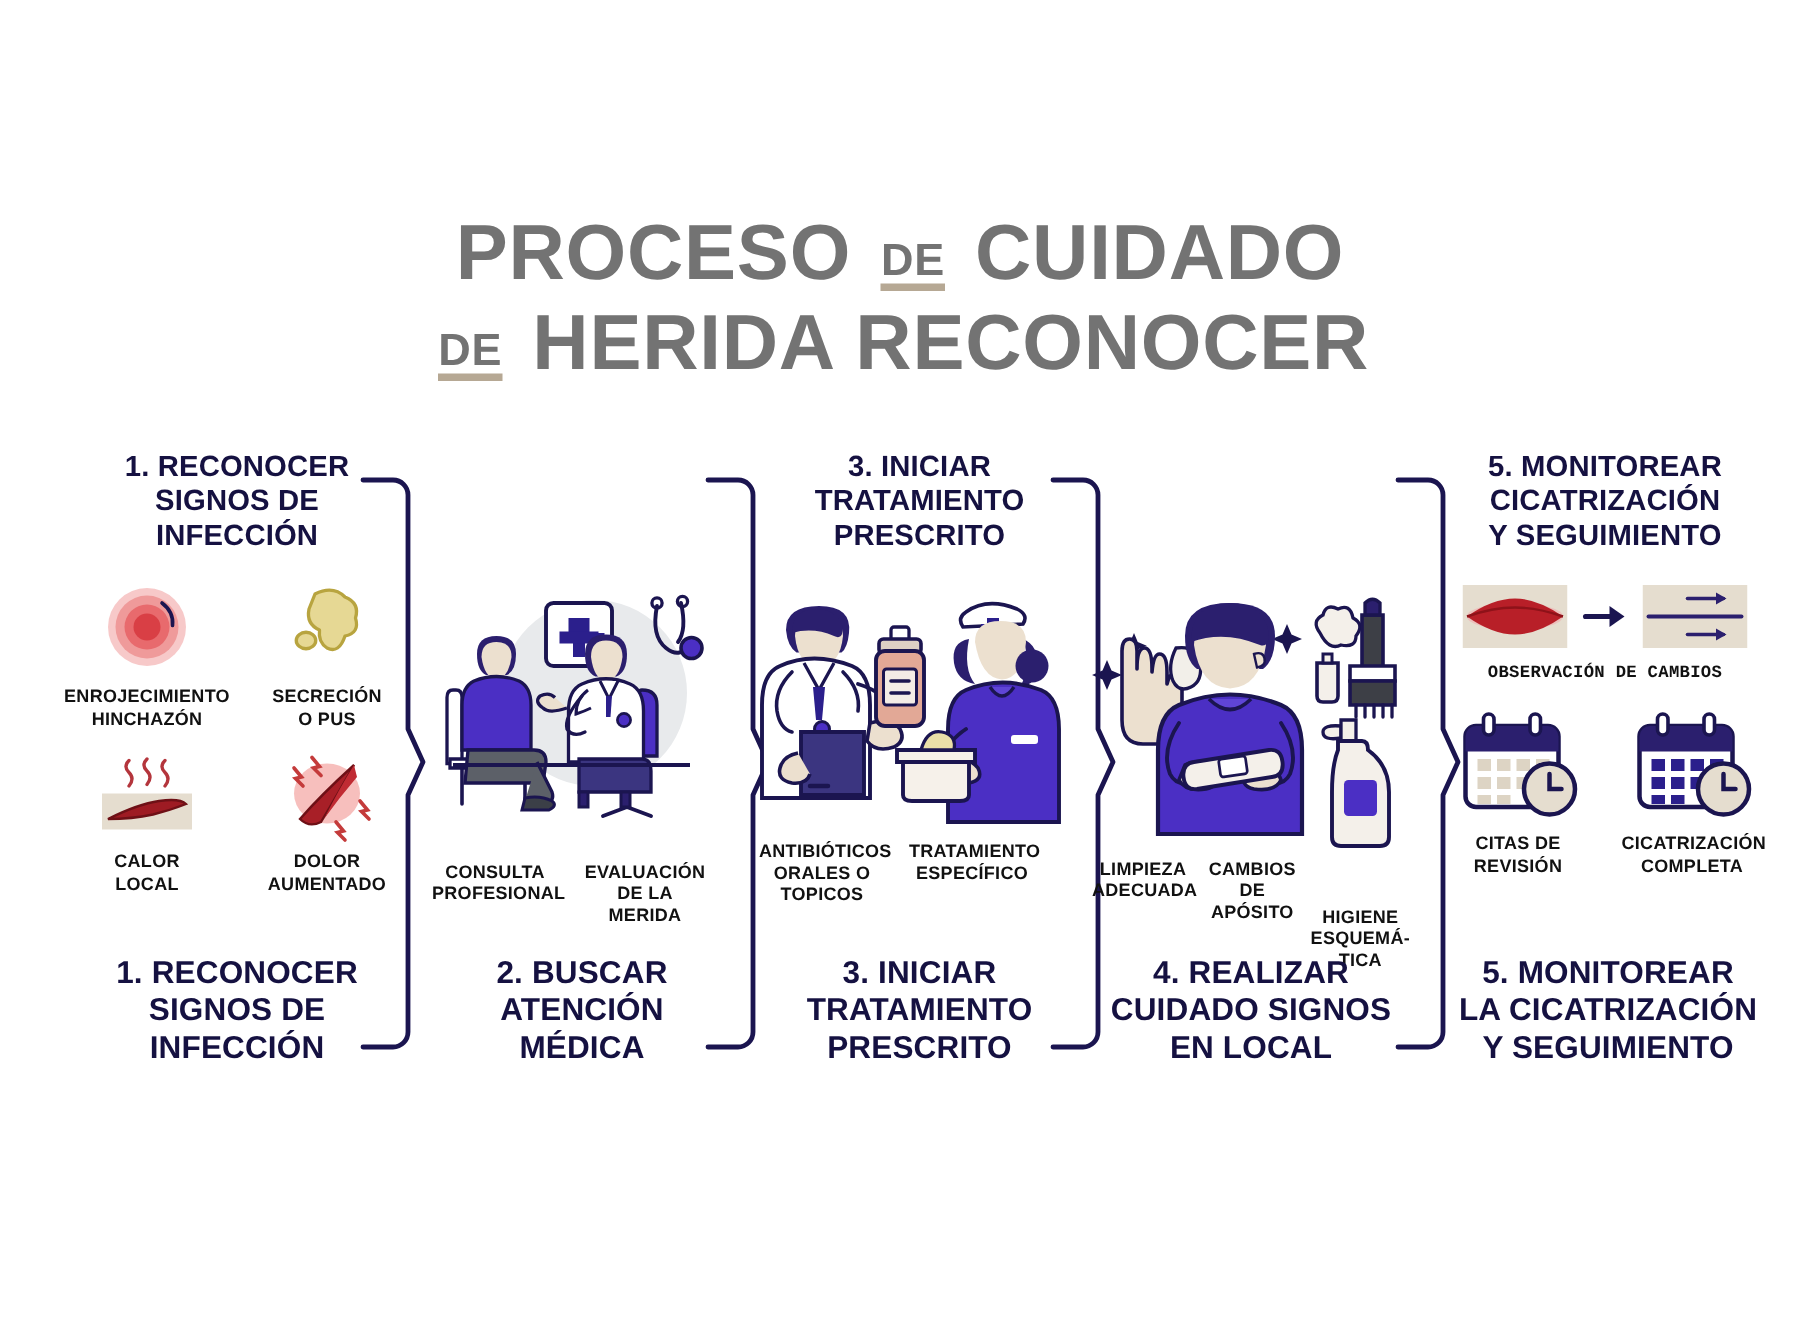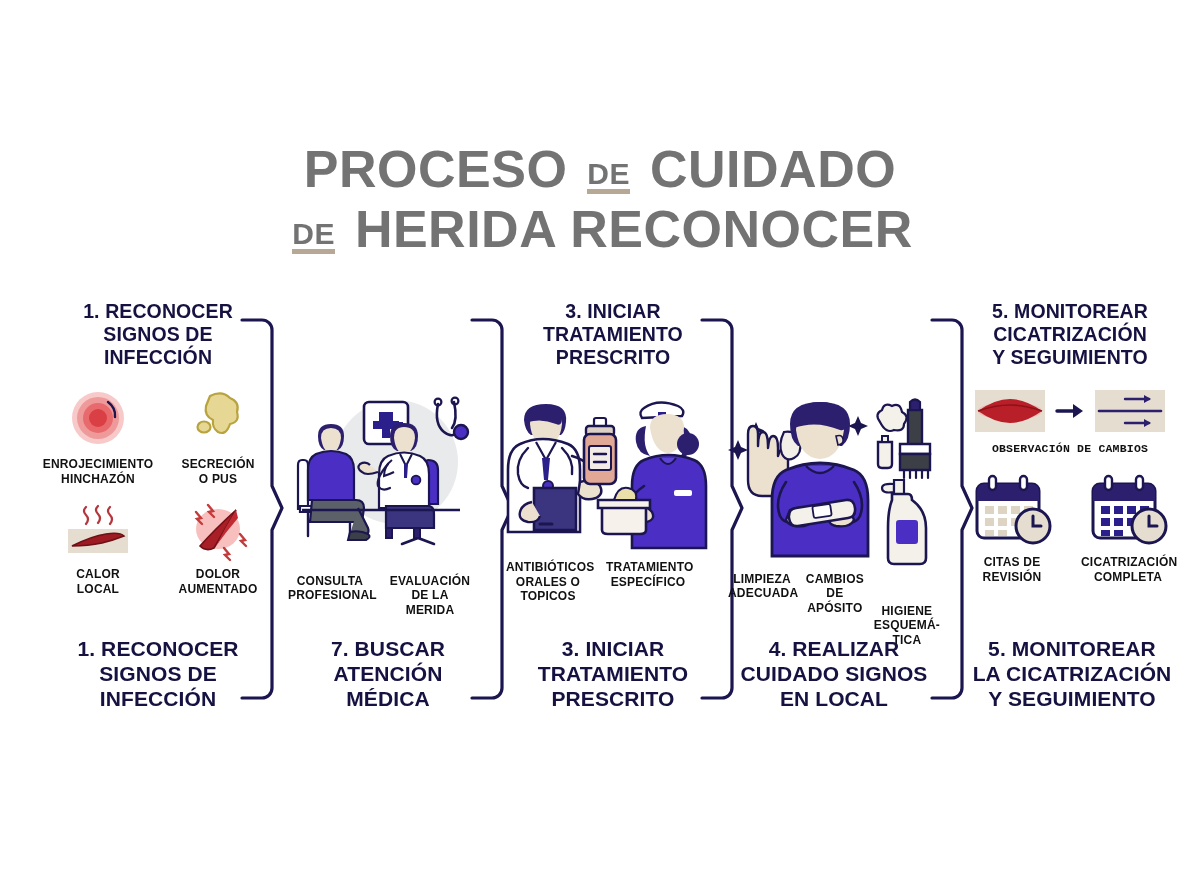--- a/index.html
+++ b/index.html
@@ -539,21 +539,21 @@
       </div>
     </div>
   </div>
 
   <div class="col-foot" id="foot1">
     <div>1. RECONOCER</div>
     <div>SIGNOS DE</div>
     <div>INFECCIÓN</div>
   </div>
   <div class="col-foot" id="foot2">
-    <div>7. BUSCAR</div>
+    <div>2. BUSCAR</div>
     <div>ATENCIÓN</div>
     <div>MÉDICA</div>
   </div>
   <div class="col-foot" id="foot3">
     <div>3. INICIAR</div>
     <div>TRATAMIENTO</div>
     <div>PRESCRITO</div>
   </div>
   <div class="col-foot" id="foot4">
     <div>4. REALIZAR</div>

